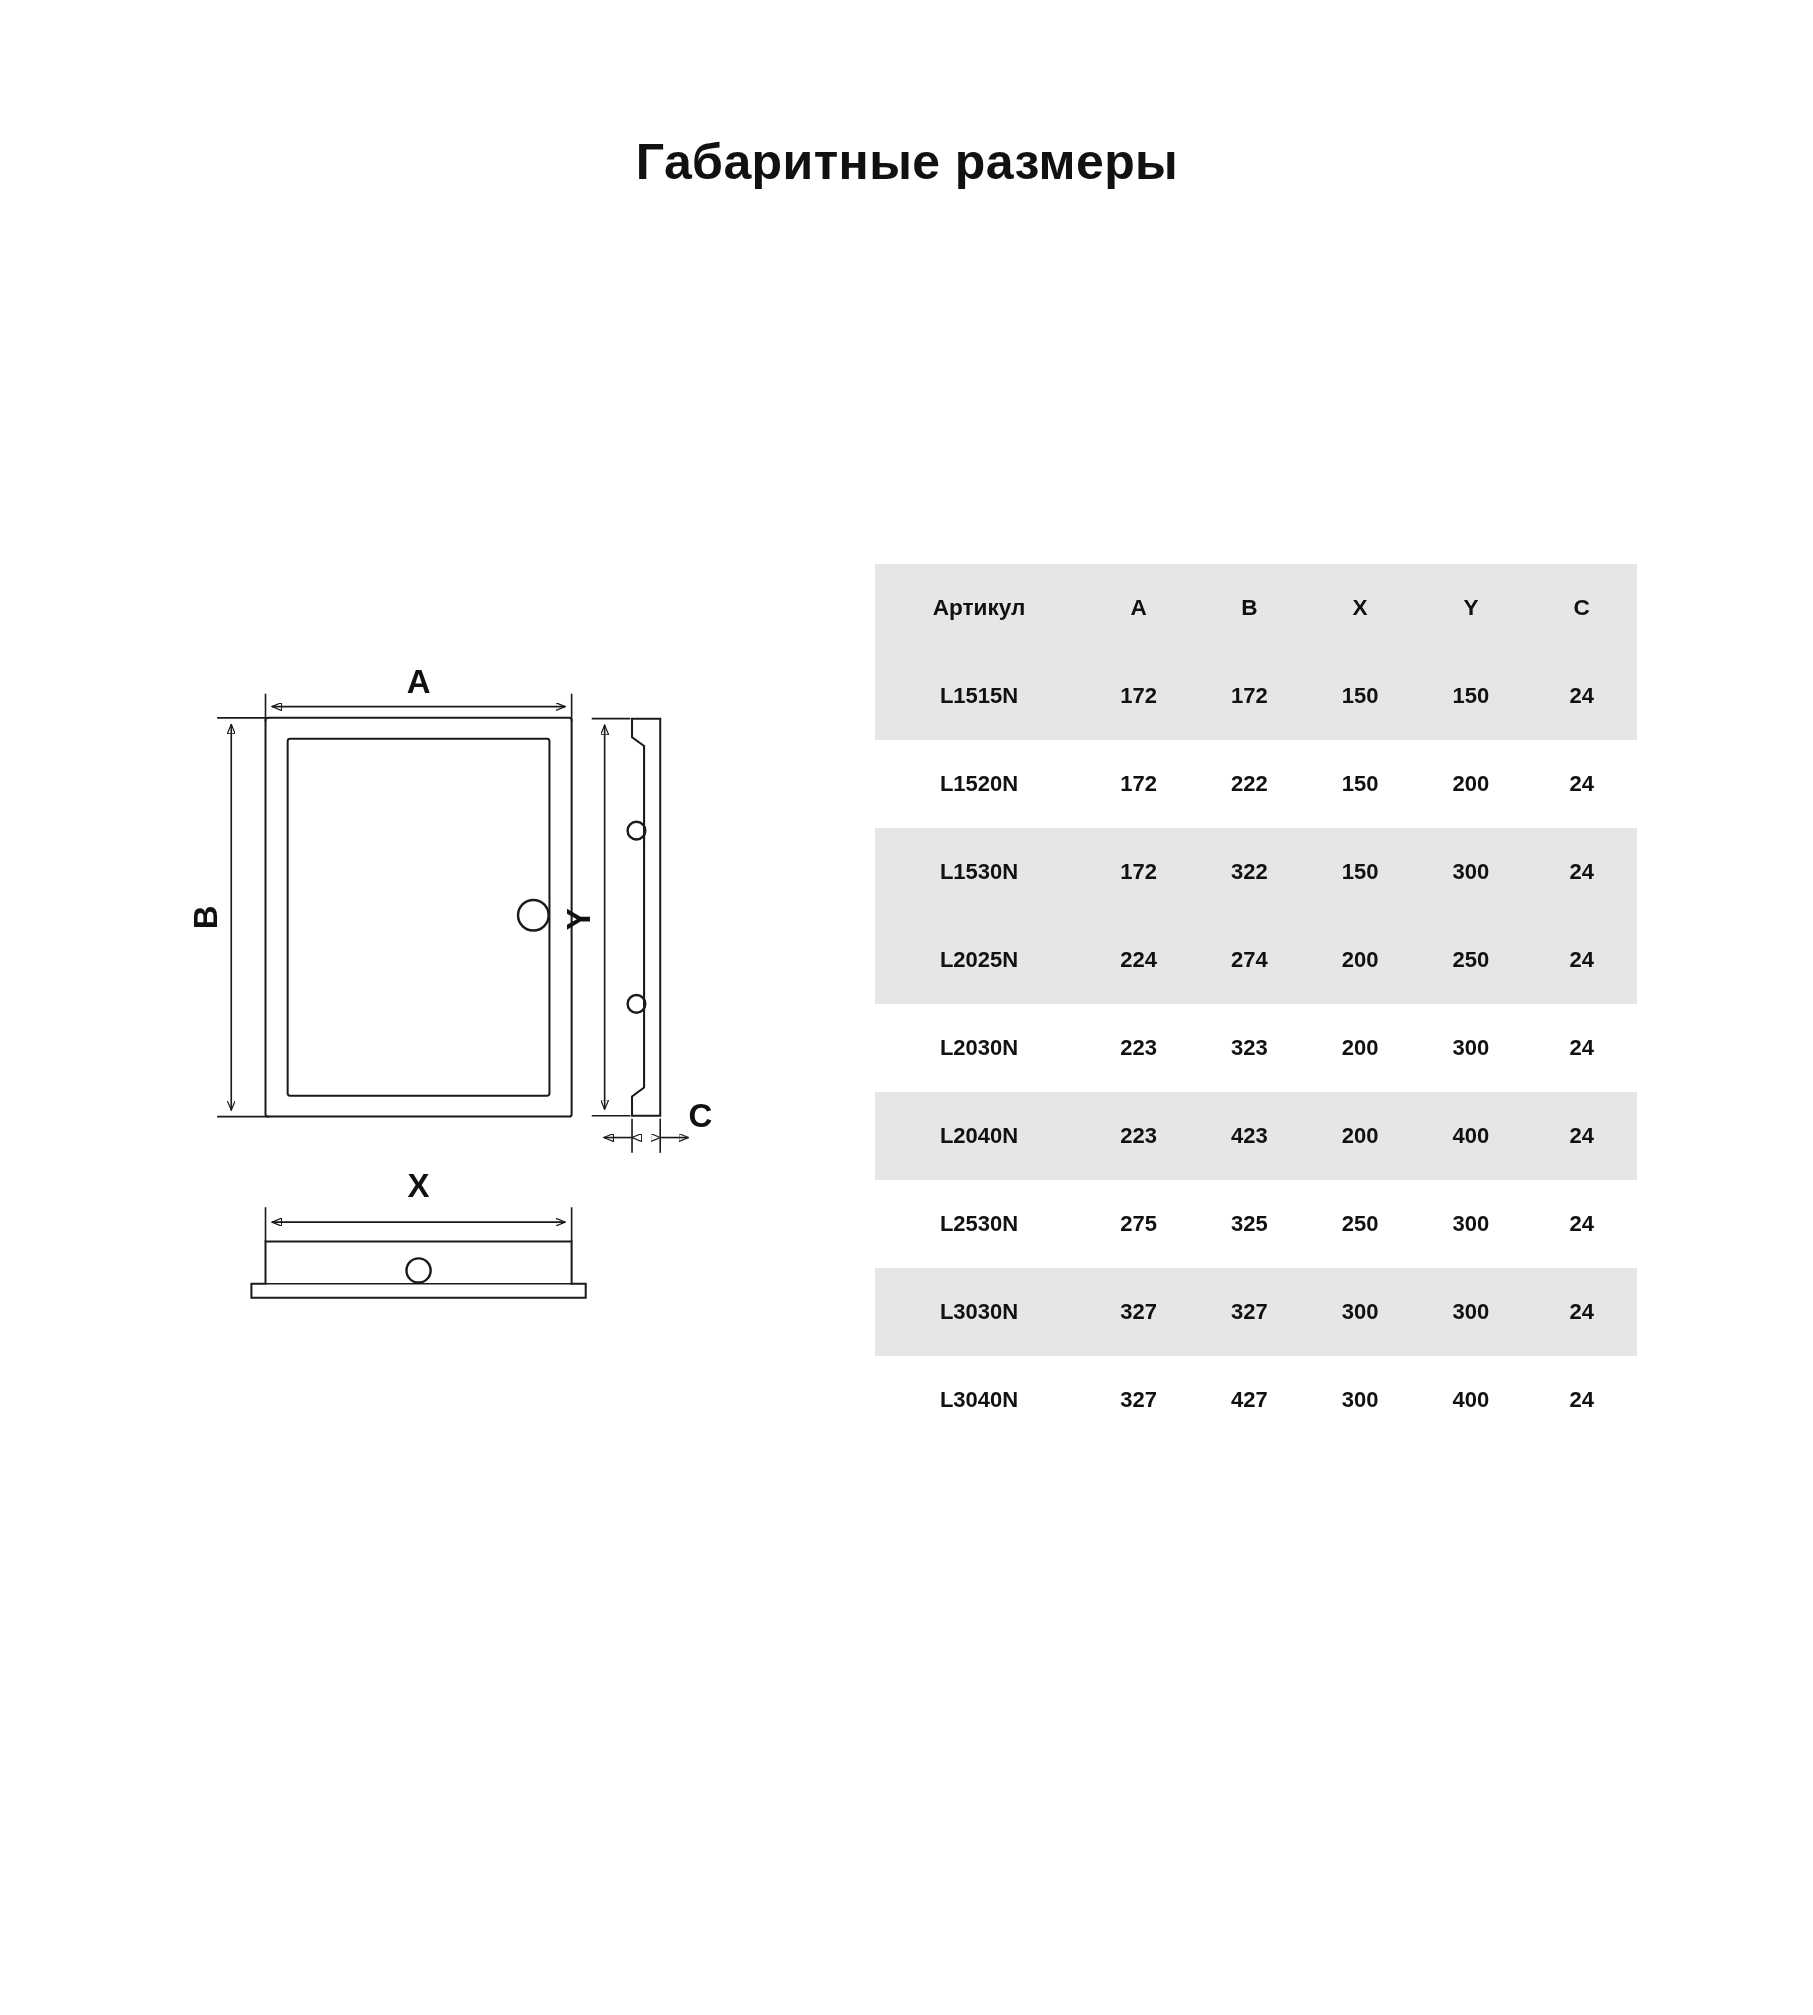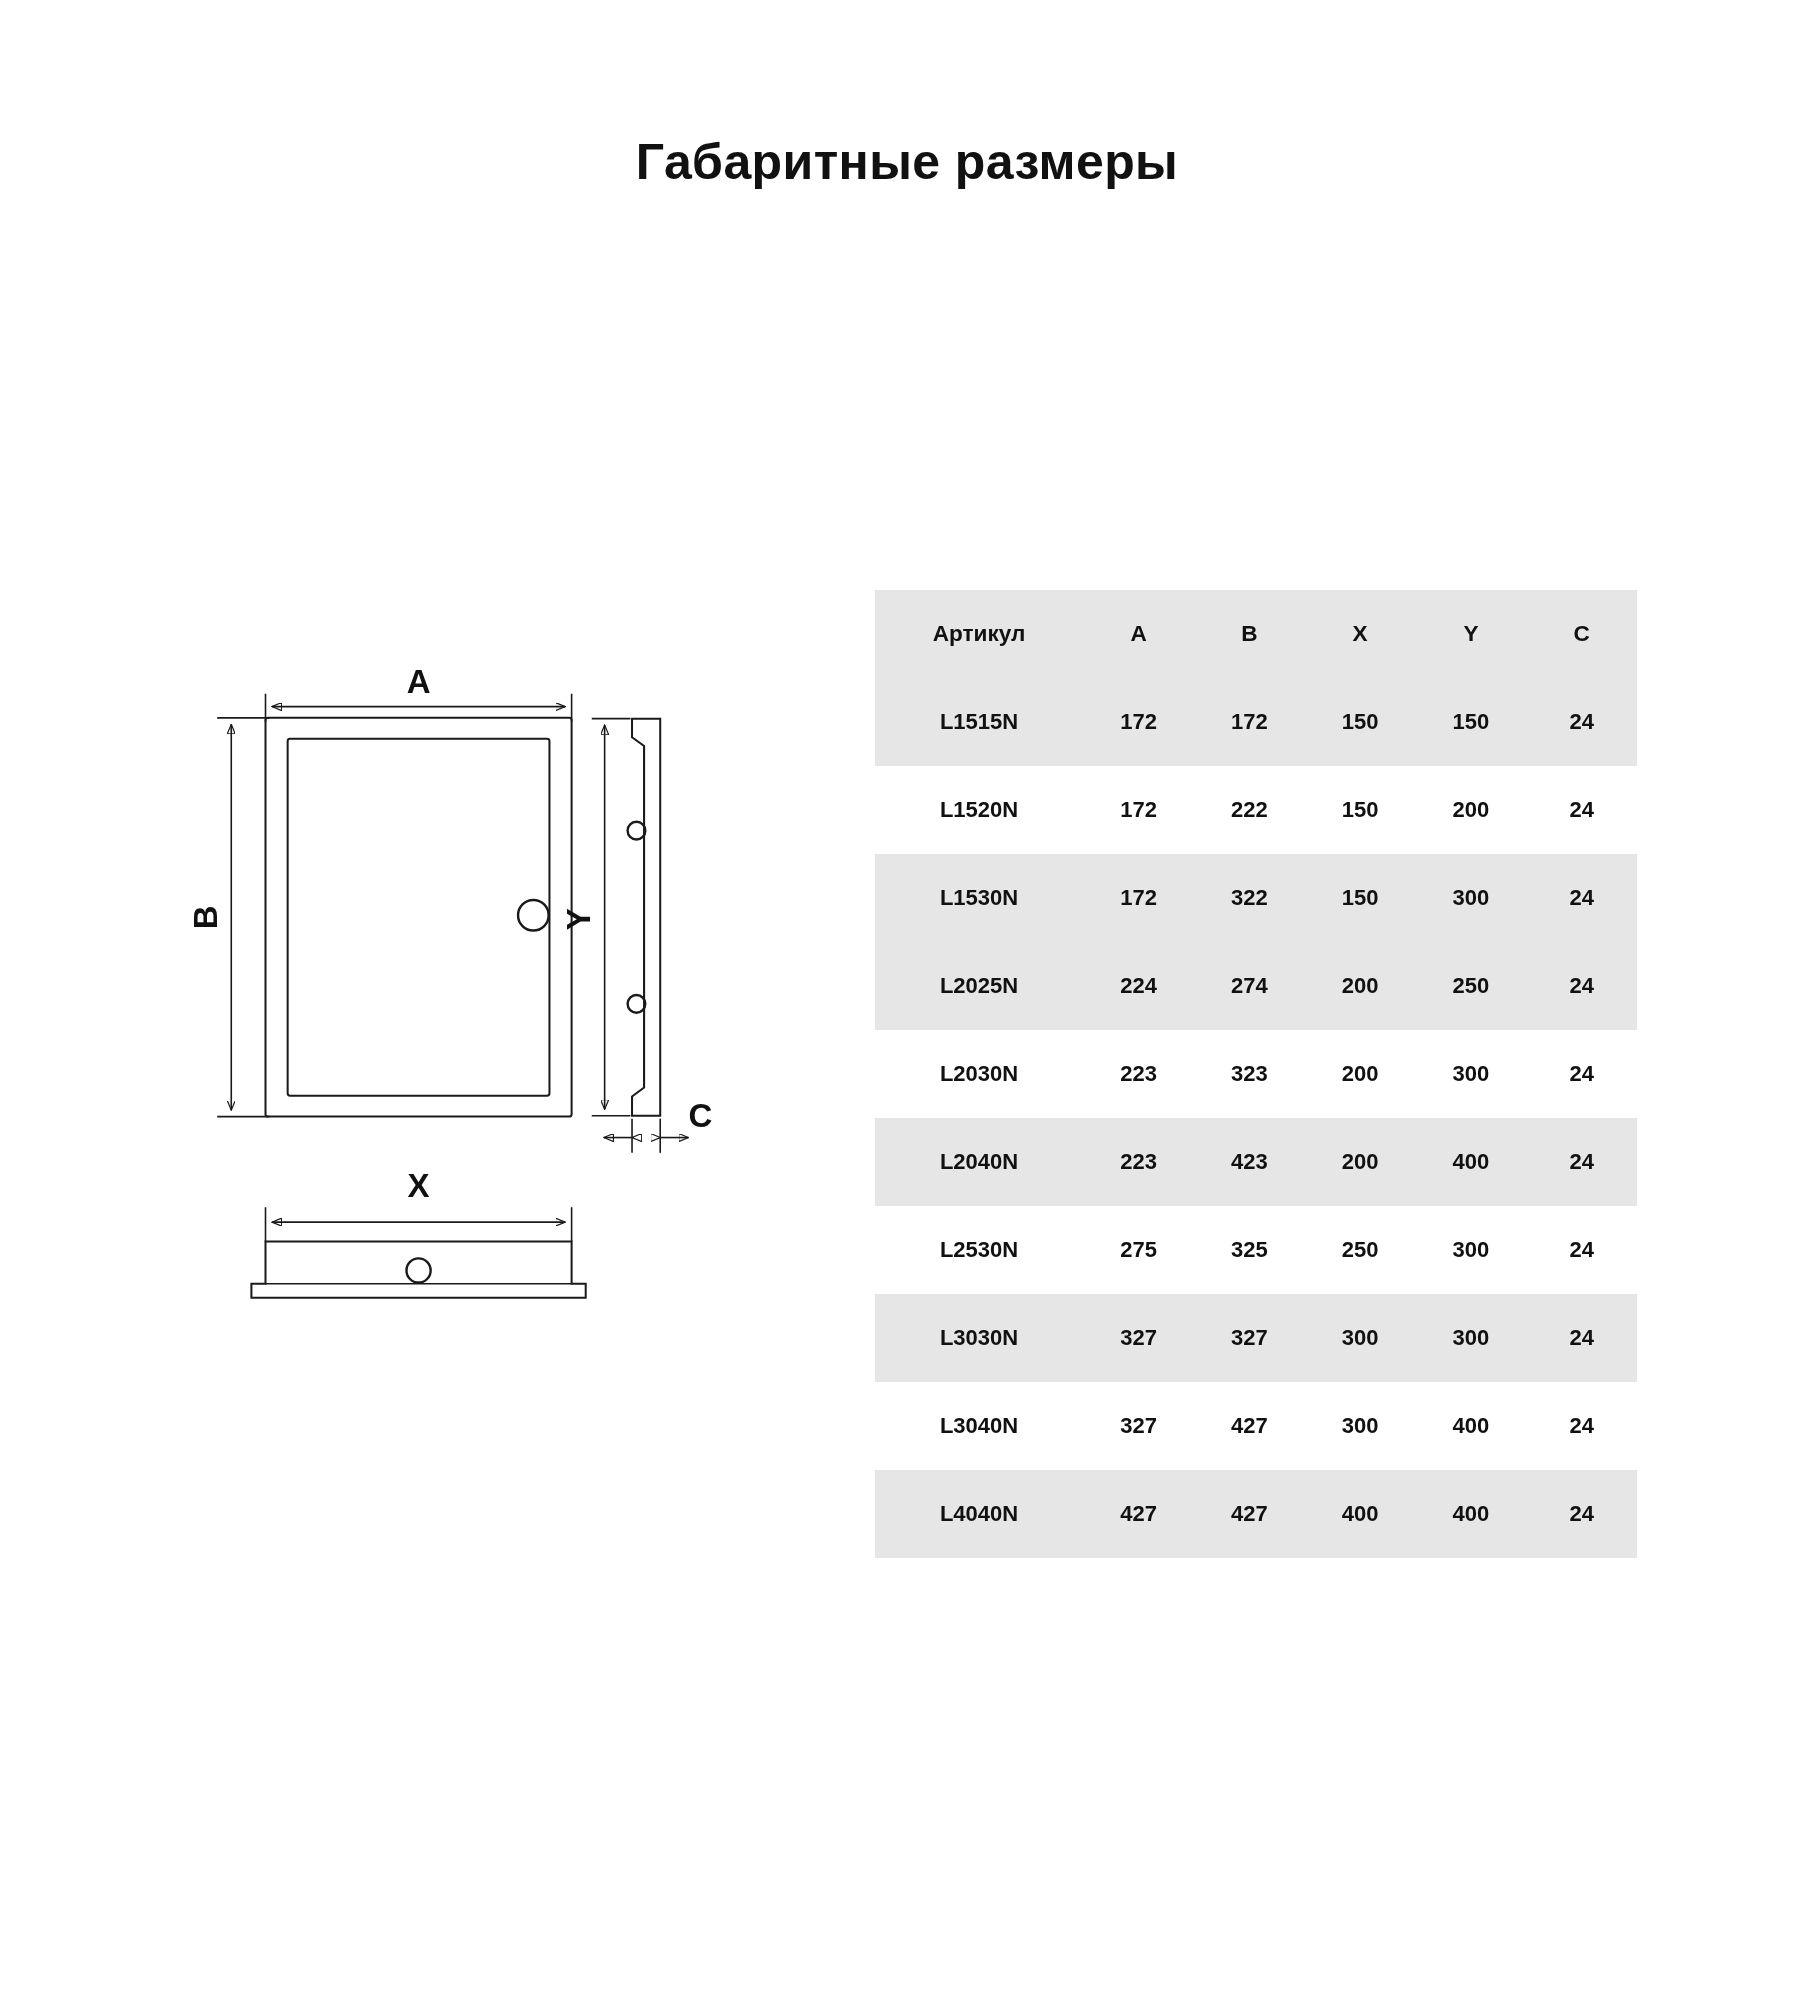--- a/index.html
+++ b/index.html
@@ -37,21 +37,21 @@
     height: 766px;
   }
   .drawing svg {
     display: block;
   }
 
   
   .spec-table {
     position: absolute;
     left: 875px;
-    top: 590px;
+    top: 564px;
     width: 762px;
     border-collapse: collapse;
     font-size: 22px;
   }
   .spec-table th,
   .spec-table td {
     text-align: center;
     font-weight: bold;
     padding: 0;
     height: 88px;
@@ -233,23 +233,15 @@
       <td>24</td>
     </tr>
     <tr class="odd">
       <td>L3040N</td>
       <td>327</td>
       <td>427</td>
       <td>300</td>
       <td>400</td>
       <td>24</td>
     </tr>
-    <tr class="even">
-      <td>L4040N</td>
-      <td>427</td>
-      <td>427</td>
-      <td>400</td>
-      <td>400</td>
-      <td>24</td>
-    </tr>
   </tbody>
 </table>
 
 
 </body></html>

